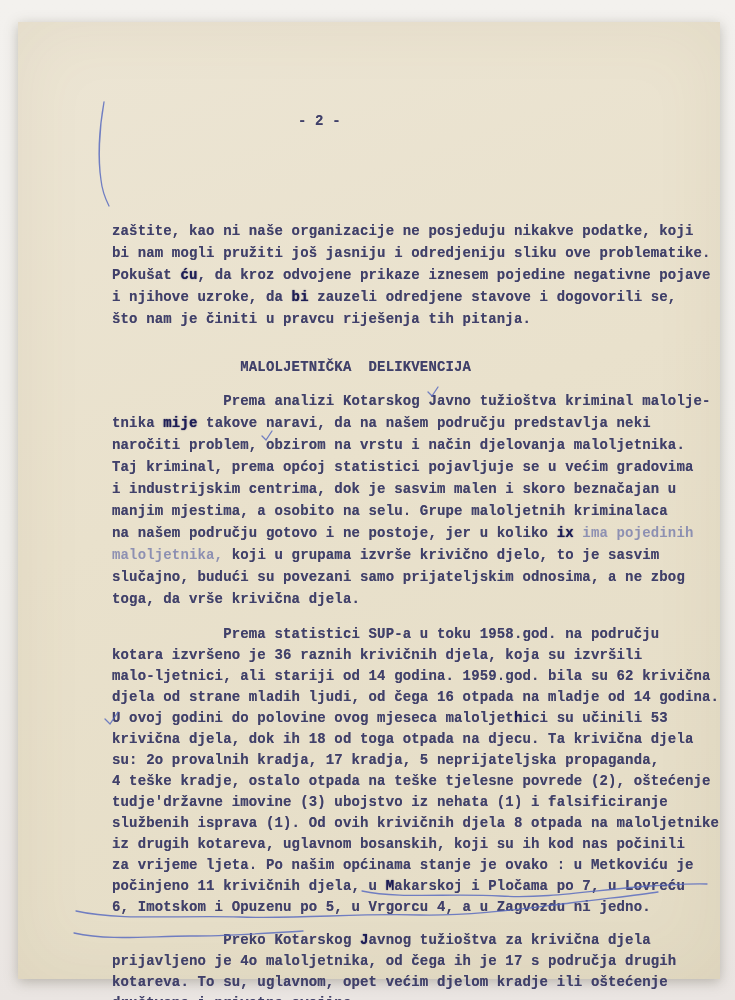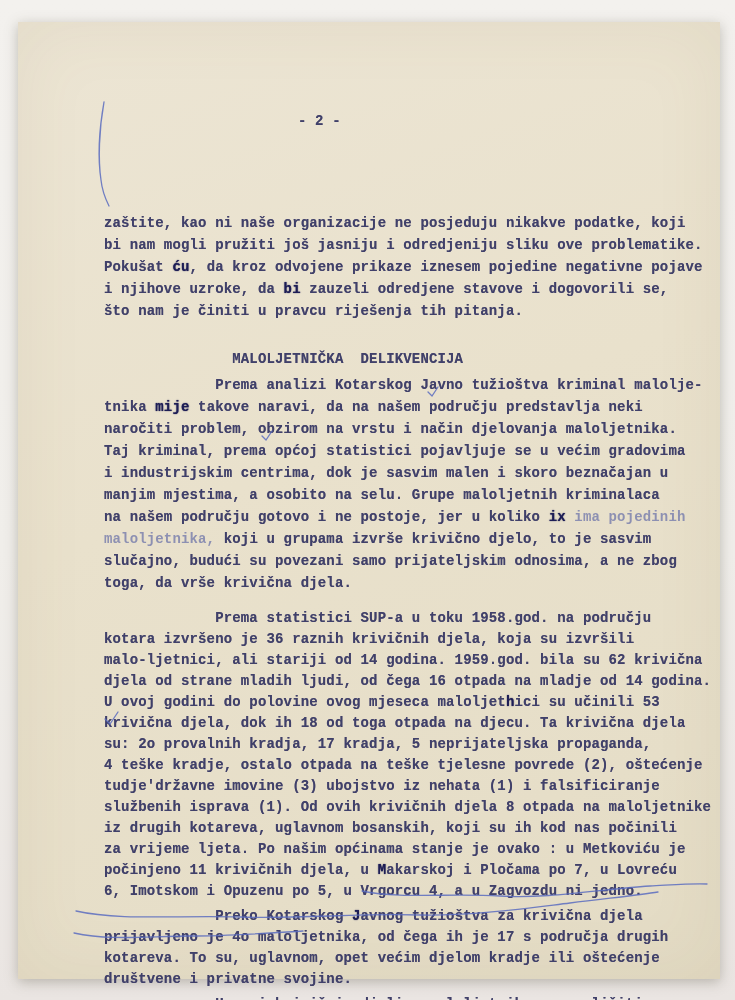--- a/index.html
+++ b/index.html
@@ -21,21 +21,21 @@
     box-shadow:0 3px 12px rgba(90,85,70,.35), inset 0 0 70px rgba(125,105,60,.08);
   }
   .text-col{
     position:absolute;left:82px;top:44px;width:608px;
     font-family:"Liberation Mono","DejaVu Sans Mono",monospace;
     font-size:14px;line-height:22px;font-weight:700;
     letter-spacing:.15px;color:var(--ink);white-space:pre;
     text-shadow:0 0 .5px rgba(55,55,95,.55);
   }
   .page-number{margin-left:198px;margin-bottom:32px}
-  .para{margin:4px}
+  .para{margin:12px}
   .para-1{margin-top:26px}
   .para-2{margin-top:2px}
   .para-3{margin-top:14px;line-height:21px}
   .para-4{margin-top:2px;line-height:21px}
   .para-5{margin-top:1px;line-height:21px}
   .tline{white-space:pre}
   .blot{color:var(--ink-blot);text-shadow:0 0 1.2px var(--ink-blot)}
   .faded{color:var(--ink-faded);text-shadow:none}
   .pen-marks{position:absolute;left:0;top:0;width:735px;height:1000px;pointer-events:none}
   .pen-marks path{stroke:var(--pen);fill:none;stroke-width:1.3;stroke-linecap:round;opacity:.85}

